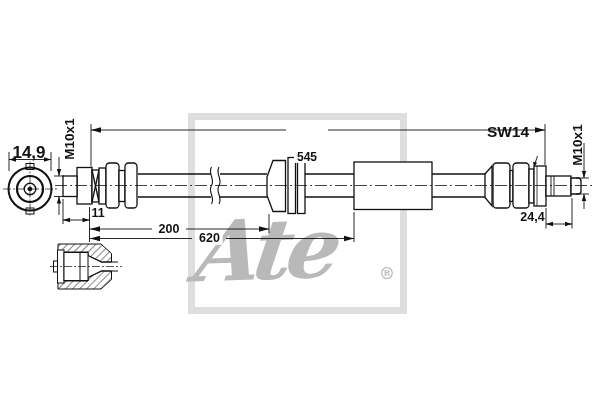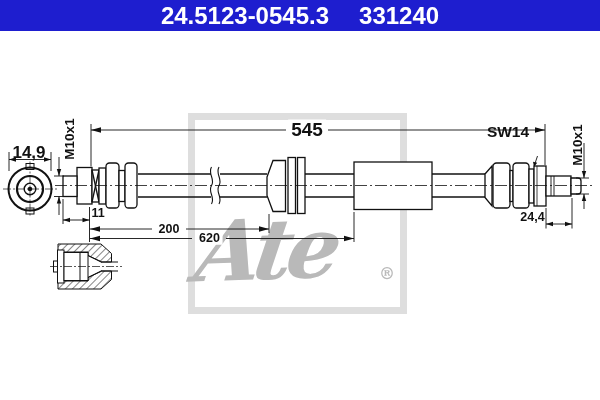--- a/index.html
+++ b/index.html
@@ -18,31 +18,27 @@
   .wm-reg{position:absolute;left:379px;top:264px;z-index:1;font-size:16px;font-weight:bold;
           font-family:"DejaVu Serif",serif;}
   
   svg.draw{position:absolute;left:0;top:0;z-index:2;}
   
   .lbl{position:absolute;z-index:3;color:#111;font-weight:bold;white-space:nowrap;
        transform:translate(-50%,-50%);line-height:1;}
   .lbl.rot{transform:translate(-50%,-50%) rotate(-90deg);}
   .lbl.onl{background:#fff;padding:0 3px;}
   .f11{font-size:17px;} .f12{font-size:12.5px;} .f13{font-size:13.5px;}
-  .f15{font-size:15.5px;} .f16{font-size:19px;}
+  .f15{font-size:15.5px;} .f16{font-size:12px;margin-top:28px;}
 </style>
 </head>
 <body>
 
 <div class="stage">
 
-  <div class="header" style="background-color: rgb(30, 30, 207); color: rgb(255, 255, 255);">
-    <span>24.5123-0545.3</span>
-    <span>331240</span>
-  </div>
 
   <div class="wm-frame" style="border-color: rgb(222, 222, 222);"></div>
   <div class="wm-logo" style="color: rgb(185, 185, 185);">Ate</div>
   <div class="wm-reg" style="color: rgb(185, 185, 185);">®</div>
 
   <svg class="draw" width="600" height="400" viewBox="0 0 600 400">
     <defs>
       <pattern id="hatch" width="5" height="5" patternUnits="userSpaceOnUse" patternTransform="rotate(45)">
         <line x1="0" y1="0" x2="0" y2="5" stroke="#333" stroke-width="1.2"></line>
       </pattern>

